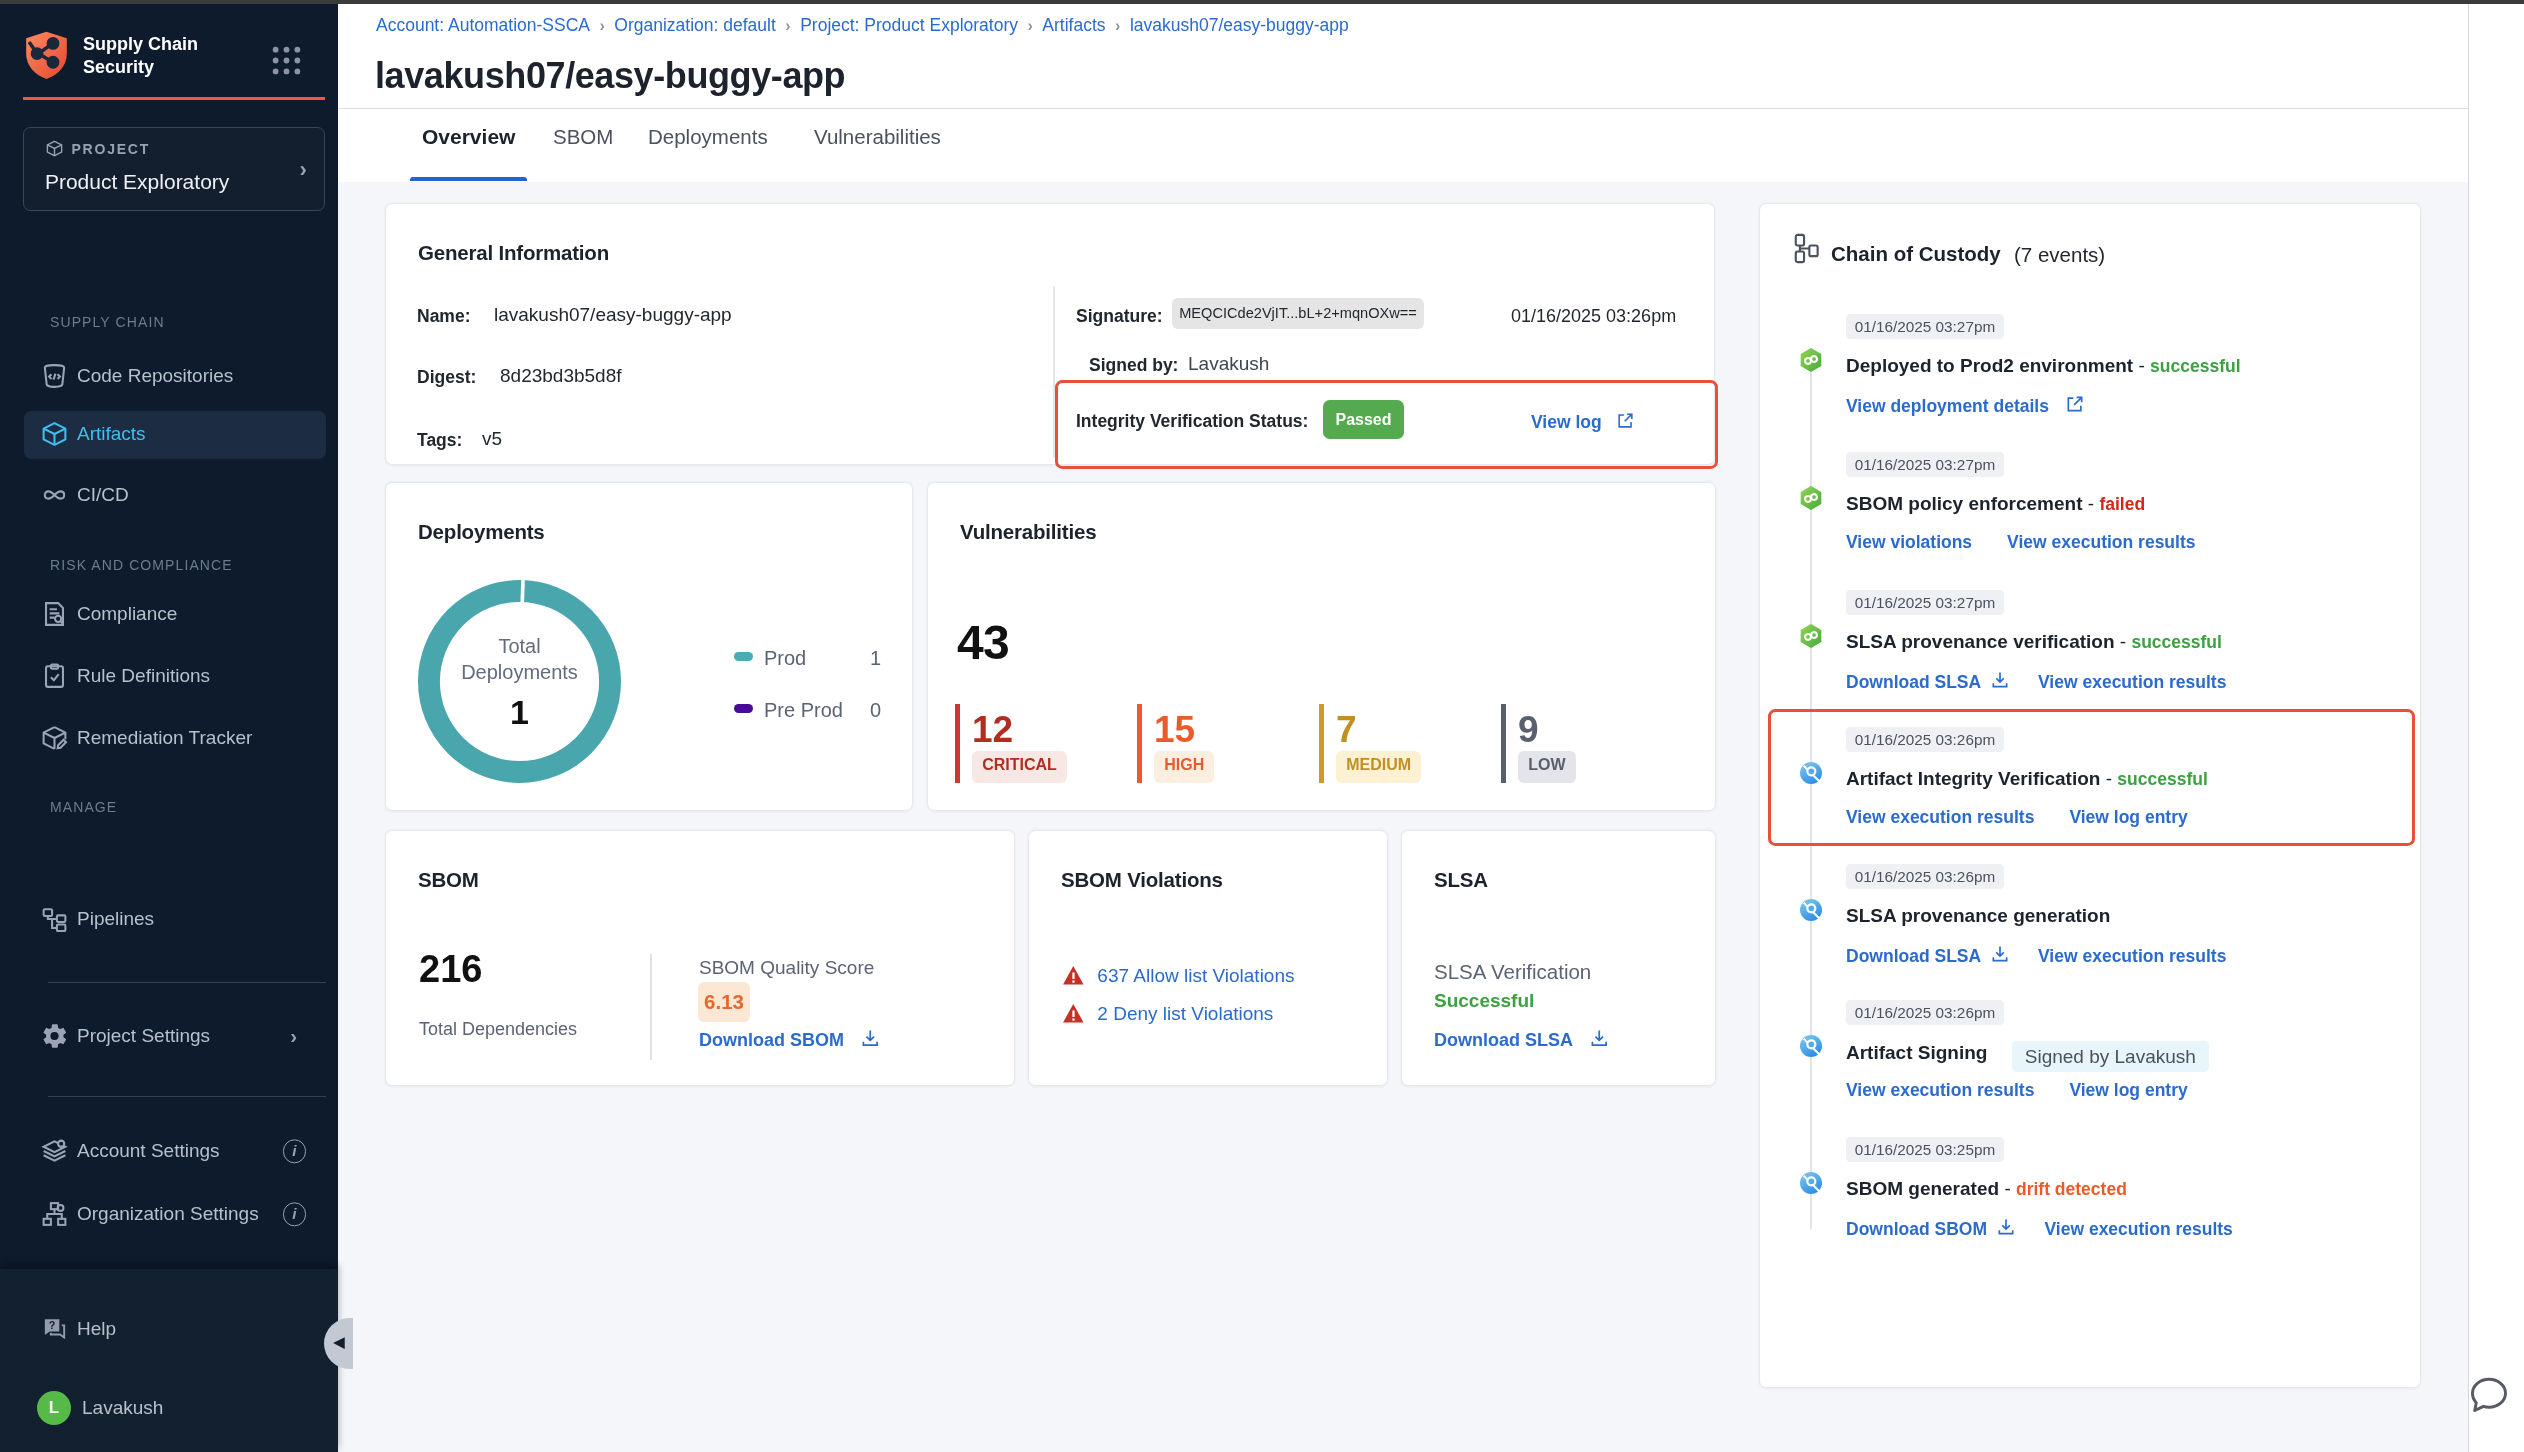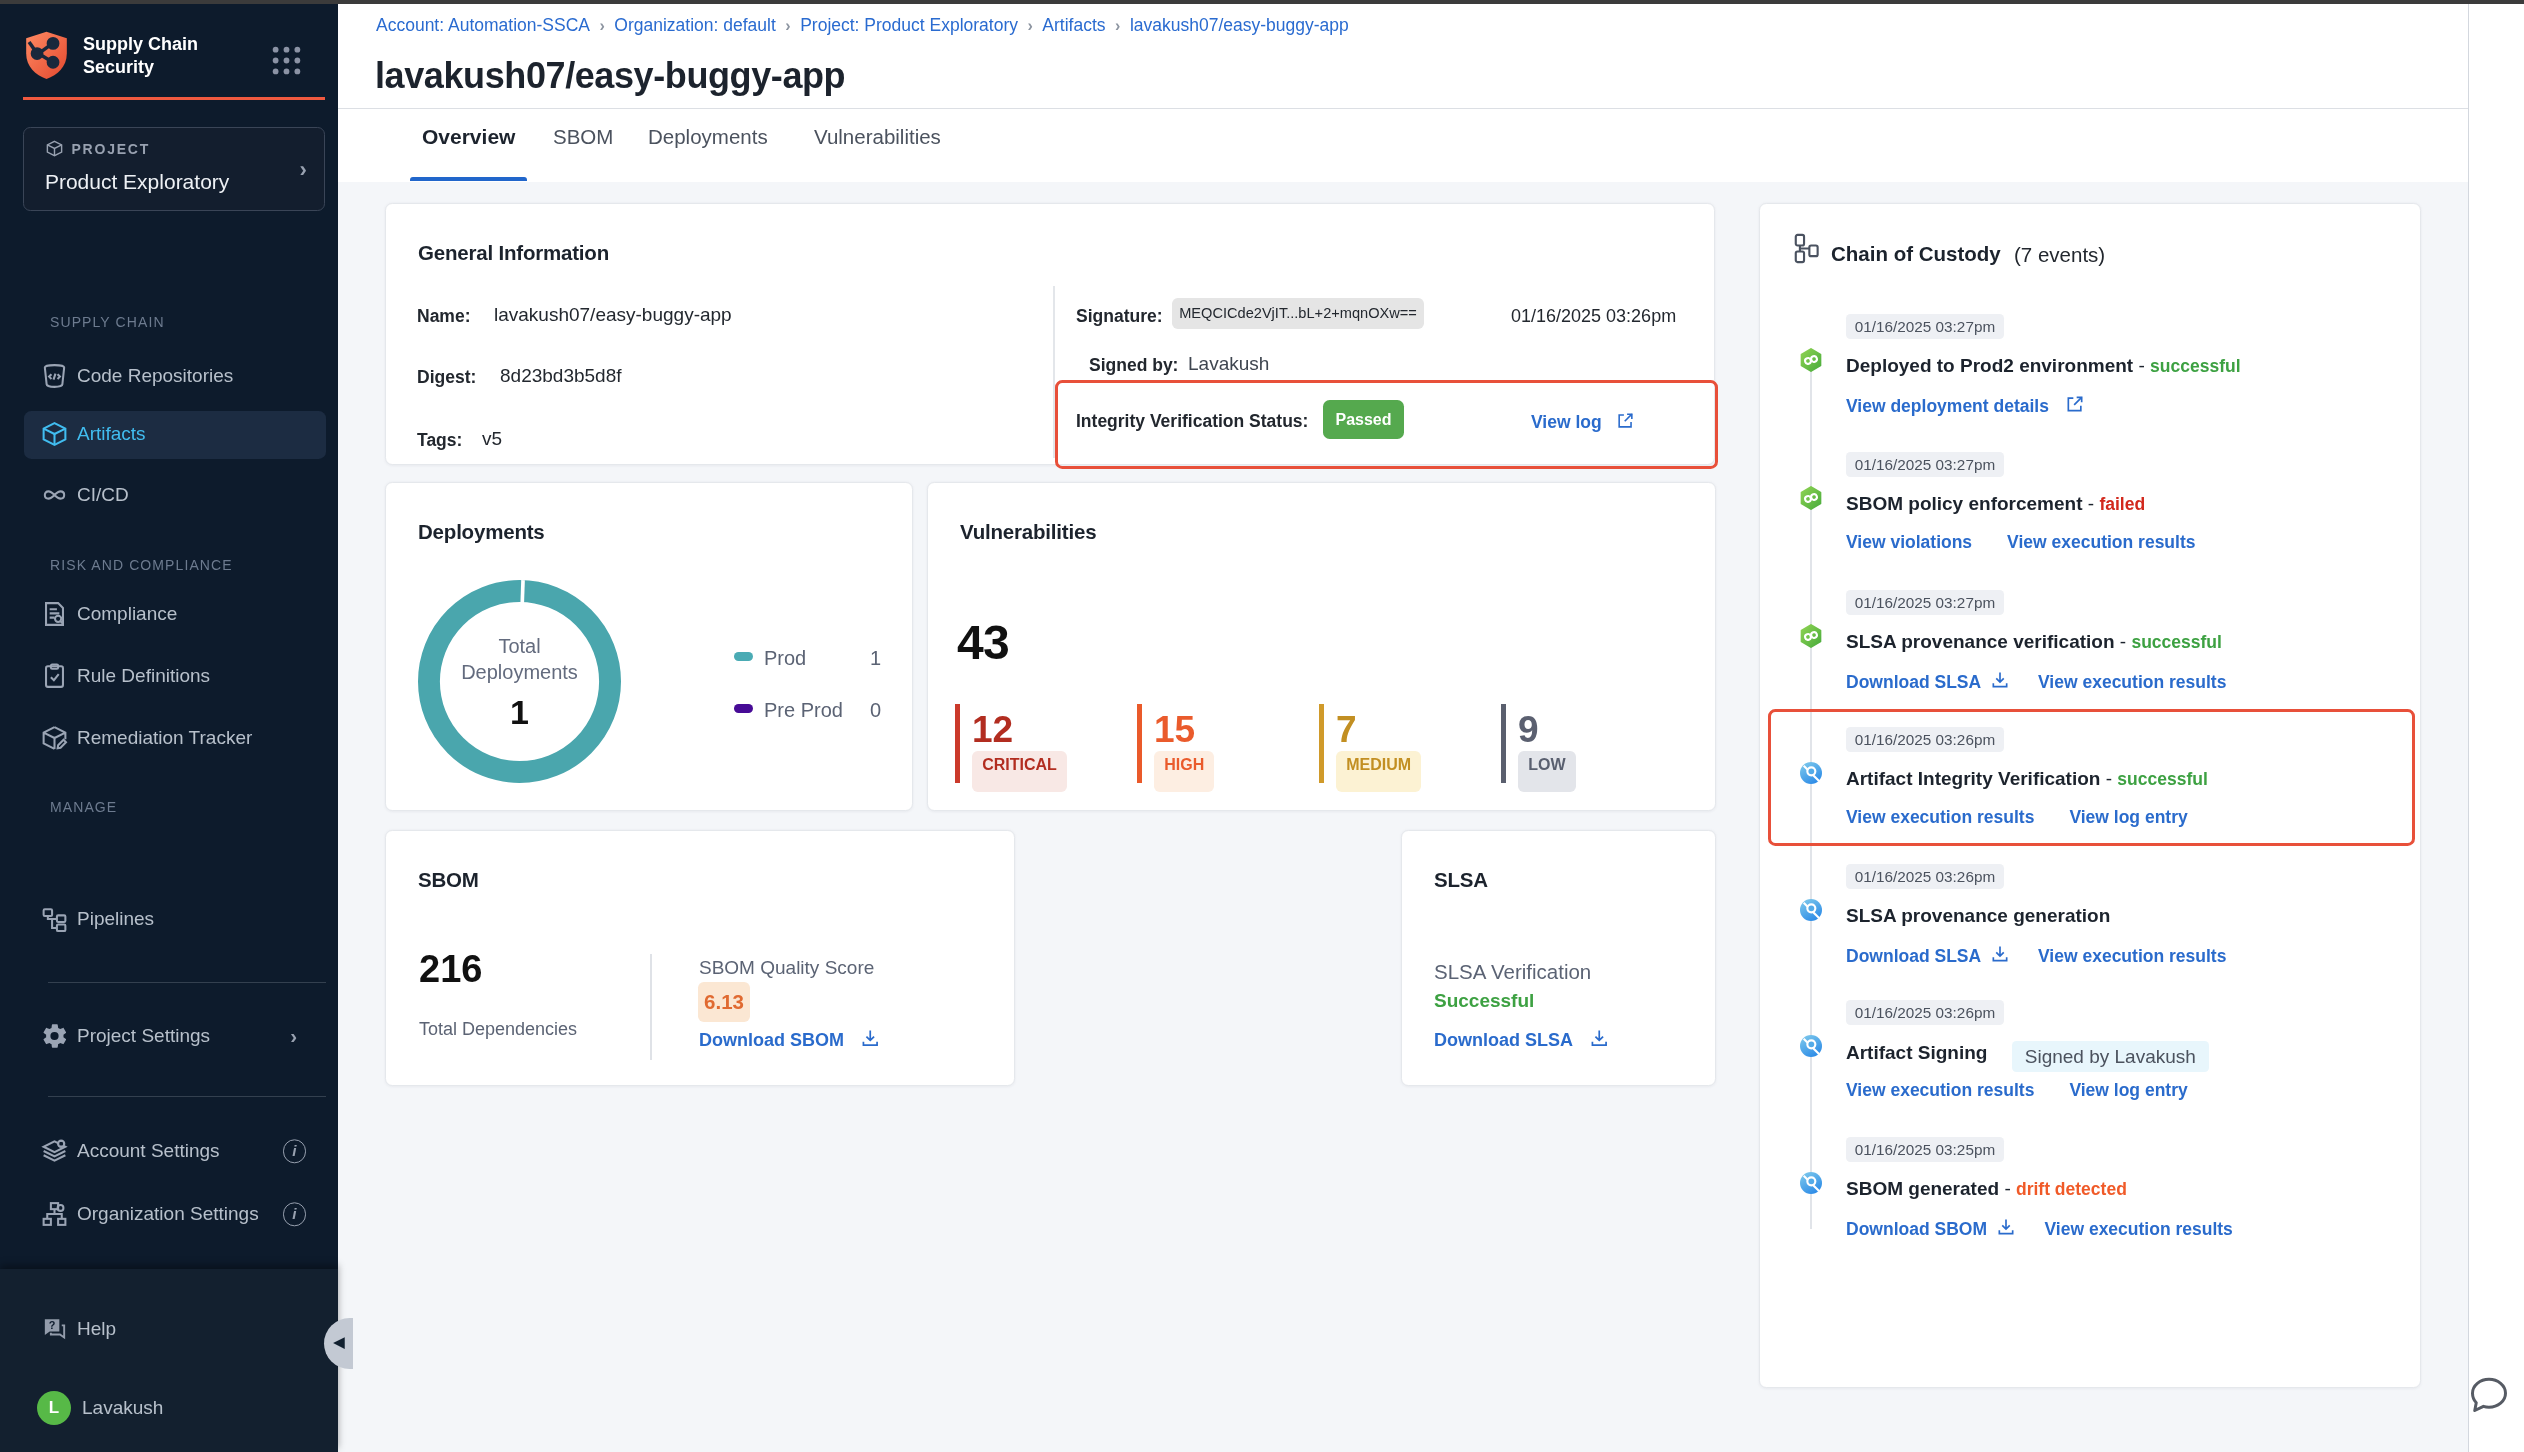--- a/index.html
+++ b/index.html
@@ -31,21 +31,21 @@
 .card { position:absolute; background:#fff; border:0.7px solid #e5e8ec; border-radius:7.3px; box-shadow:0 0.7px 2.9px rgba(30,40,60,0.06); }
 .ctitle { position:absolute; left:32px; top:37px; font-size:20.5px; font-weight:700; color:#1c232d; letter-spacing:-0.2px; }
 .hlbox { position:absolute; border:3.7px solid #e8503a; border-radius:7.3px; z-index:5; }
 .lnk { font-size:18px; font-weight:700; color:#2a6bcc; white-space:nowrap; }
 .girow { position:absolute; left:31px; font-size:17.5px; color:#1c232d; white-space:nowrap; }
 .gilabel { font-weight:700; font-size:17.5px; color:#22272e; }
 .gival { position:absolute; font-size:19px; top:-1.5px; color:#23282f; }
 .sev { position:absolute; top:221px; width:175px; }
 .sevbar { position:absolute; left:0; top:0px; width:5.1px; height:79px; }
 .sevnum { position:absolute; left:17px; top:5.8px; font-size:37px; font-weight:700; }
-.sevpill { position:absolute; left:17px; top:47px; height:41px; border-radius:5.8px; font-size:16px; font-weight:700; padding:0 10.2px; line-height:28px; }
+.sevpill { position:absolute; left:17px; top:47px; height:32px; border-radius:5.8px; font-size:16px; font-weight:700; padding:0 10.2px; line-height:28px; }
 
 .ev { position:absolute; left:0; width:662px; }
 .evpill { position:absolute; left:86px; top:0; height:25px; background:#eef0f4; border-radius:4.4px; font-size:15.3px; color:#4b525e; line-height:25px; padding:0 8.8px; white-space:nowrap; }
 .evtitle { position:absolute; left:86px; top:41px; font-size:19px; font-weight:700; color:#1c232d; white-space:nowrap; }
 .evtitle .st { font-weight:700; font-size:17.5px; }
 .evlinks { position:absolute; left:86px; top:80px; font-size:17.5px; font-weight:700; color:#2a6bcc; white-space:nowrap; }
 .evlinks .gap { display:inline-block; width:35px; }
 .evico { position:absolute; left:39px; top:34px; width:24px; height:24px; }
 .ok { color:#3da142; } .bad { color:#d2281c; } .drift { color:#f05a28; }
 </style>
@@ -296,20 +296,39 @@
     <div class="abs" style="left:313px;top:126px;font-size:19px;color:#5b6374;">SBOM Quality Score</div>
     <div class="abs" style="left:312px;top:151px;width:52px;height:40px;background:#fbe7d3;border-radius:5.8px;color:#e06a31;font-size:20.5px;font-weight:700;text-align:center;line-height:40px;">6.13</div>
     <div class="abs" style="left:313px;top:197px;"><span class="lnk">Download SBOM</span>
       <svg style="margin-left:13px;vertical-align:-2.9px;" width="20.5" height="20.5" viewBox="0 0 24 24" fill="none" stroke="#2a6bcc" stroke-width="2">
           <path d="M12 3 V14 M7.5 10 L12 14.5 L16.5 10"></path>
           <path d="M4 16 V20 H20 V16"></path>
         </svg>
     </div>
   </div>
 
+  <div class="card" style="left:690px;top:826px;width:360px;height:256px;">
+    <div class="ctitle">SBOM Violations</div>
+    <div class="abs" style="left:33px;top:134px;">
+      <svg width="22.6" height="20.5" viewBox="0 0 24 22">
+          <path d="M12 1 L23 21 H1 Z" fill="#c43126"></path>
+          <rect x="11" y="8" width="2.4" height="7" fill="#fff"></rect>
+          <rect x="11" y="16.6" width="2.4" height="2.4" fill="#fff"></rect>
+        </svg>
+      <span class="lnk" style="font-weight:400;font-size:19px;margin-left:9.5px;vertical-align:3.7px;">637 Allow list Violations</span>
+    </div>
+    <div class="abs" style="left:33px;top:172px;">
+      <svg width="22.6" height="20.5" viewBox="0 0 24 22">
+          <path d="M12 1 L23 21 H1 Z" fill="#c43126"></path>
+          <rect x="11" y="8" width="2.4" height="7" fill="#fff"></rect>
+          <rect x="11" y="16.6" width="2.4" height="2.4" fill="#fff"></rect>
+        </svg>
+      <span class="lnk" style="font-weight:400;font-size:19px;margin-left:9.5px;vertical-align:3.7px;">2 Deny list Violations</span>
+    </div>
+  </div>
 
   <div class="card" style="left:1063px;top:826px;width:315px;height:256px;">
     <div class="ctitle">SLSA</div>
     <div class="abs" style="left:32px;top:129px;font-size:20.5px;color:#5b6374;">SLSA Verification</div>
     <div class="abs" style="left:32px;top:159px;font-size:19px;font-weight:700;color:#3da142;">Successful</div>
     <div class="abs" style="left:32px;top:197px;"><span class="lnk">Download SLSA</span>
       <svg style="margin-left:13px;vertical-align:-2.9px;" width="20.5" height="20.5" viewBox="0 0 24 24" fill="none" stroke="#2a6bcc" stroke-width="2">
           <path d="M12 3 V14 M7.5 10 L12 14.5 L16.5 10"></path>
           <path d="M4 16 V20 H20 V16"></path>
         </svg>

